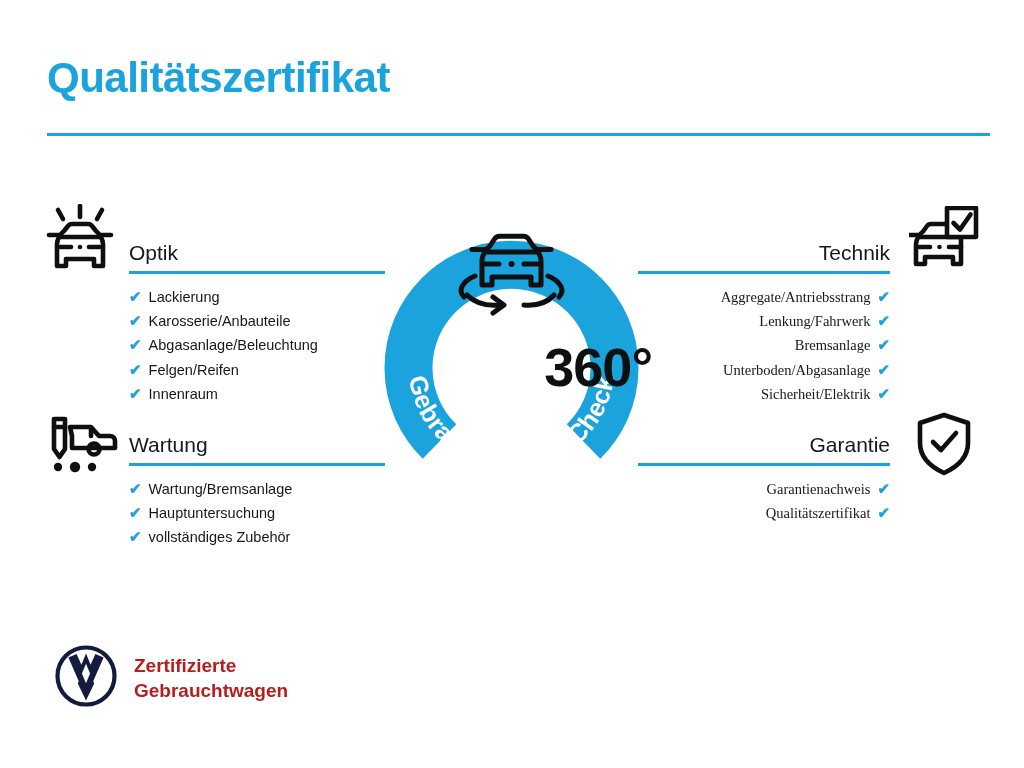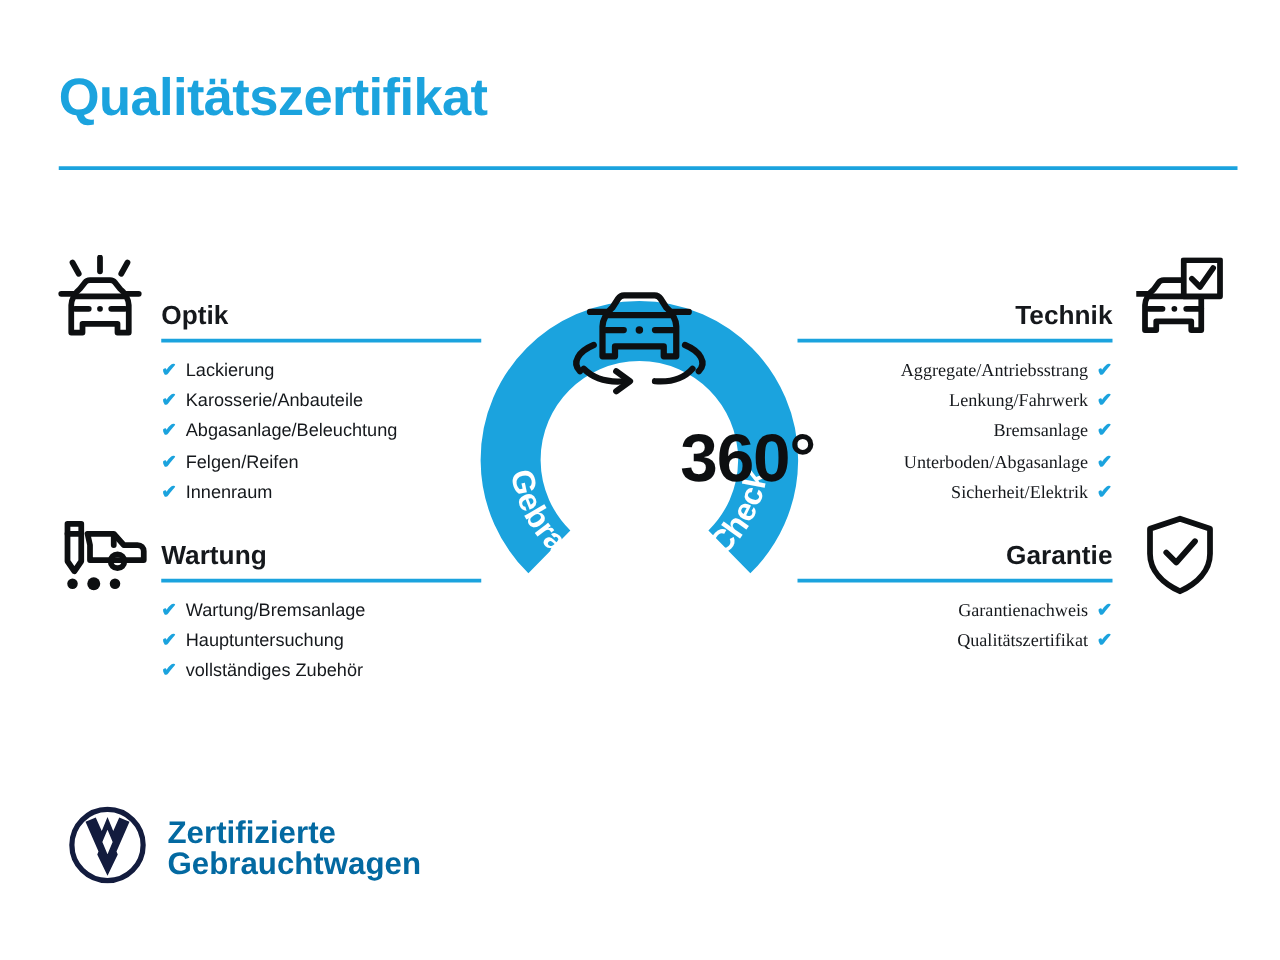--- a/index.html
+++ b/index.html
@@ -47,21 +47,21 @@
     position: absolute;
   }
   .sec-head {
     position: relative;
     height: 42px;
   }
   .sec-title {
     position: absolute;
     bottom: 9px;
     font-size: 21px;
-    font-weight: bold;
+    font-weight: normal;
     color: #15181C;
     white-space: nowrap;
   }
   .sec-rule {
     position: absolute;
     bottom: 0;
     left: 0;
     right: 0;
     height: 3px;
     background: #1BA3DE;
@@ -133,23 +133,23 @@
   #vw-lockup {
     position: absolute;
     left: 55px;
     top: 645px;
     display: flex;
     align-items: center;
   }
   #vw-mark { flex: none; }
   #vw-text {
     margin-left: 17px;
-    font-size: 25px;
+    font-size: 19px;
     font-weight: bold;
-    color: #0369a1;
+    color: #b91c1c;
     line-height: 25px;
     white-space: nowrap;
   }
 </style>
 </head>
 <body>
 
 <div id="page">
 
   <div id="page-title">Qualitätszertifikat</div>

